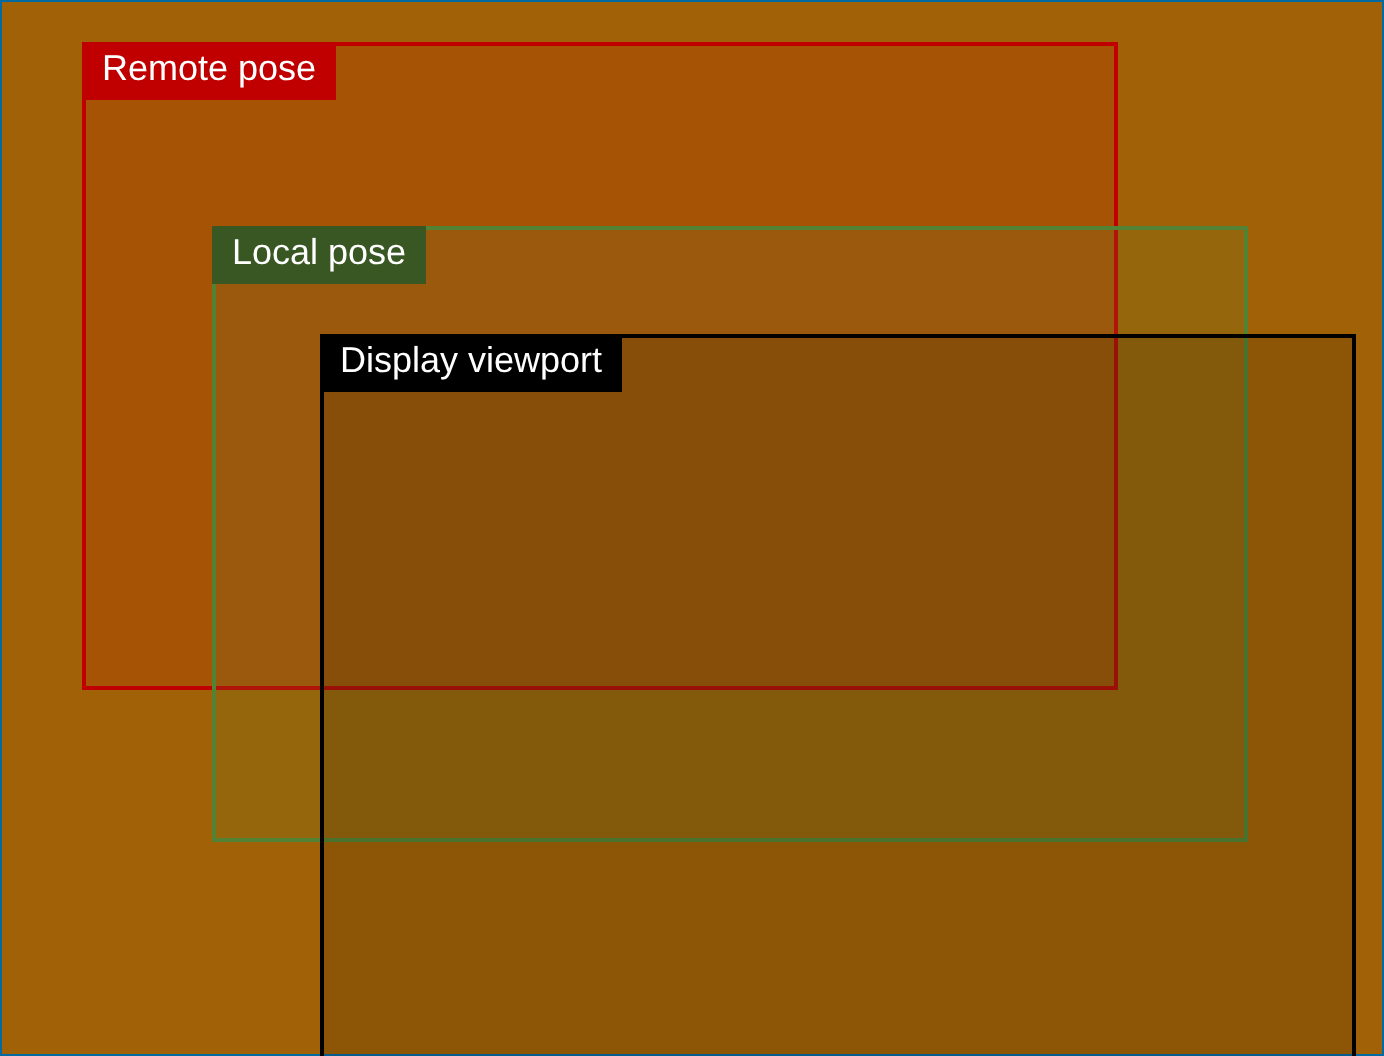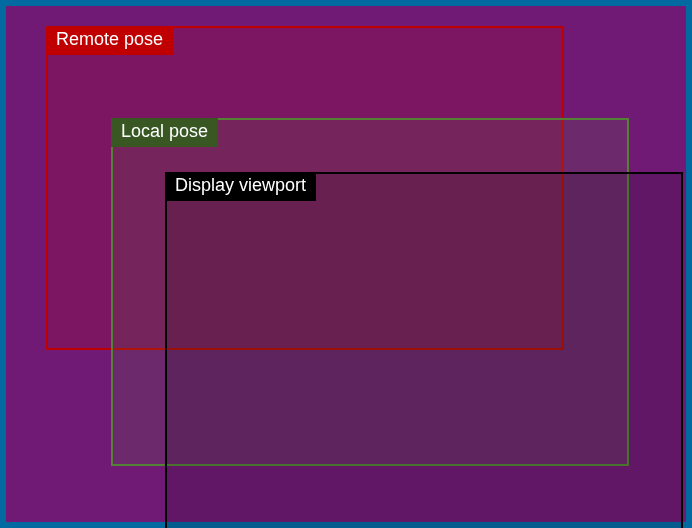--- a/index.html
+++ b/index.html
@@ -9,41 +9,41 @@
     }
     body {
       width: 692px;
       height: 528px;
       font-family: "Segoe UI", Arial, sans-serif;
     }
     .canvas {
       position: relative;
       width: 692px;
       height: 528px;
-      background: #701a75;
-      border: 6px solid #0369a1;
+      background: #a16207;
+      border: 1px solid #0369a1;
     }
     .rect {
       position: absolute;
       border-width: 2px;
       border-style: solid;
     }
     .remote-pose {
       left: 40px;
       top: 20px;
       width: 518px;
       height: 324px;
       background: rgba(192, 0, 0, 0.15);
       border-color: #c00000;
     }
     .local-pose {
       left: 105px;
       top: 112px;
       width: 518px;
-      height: 348px;
+      height: 308px;
       background: rgba(84, 130, 53, 0.15);
       border-color: #548235;
     }
     .display-viewport {
       left: 159px;
       top: 166px;
       width: 518px;
       height: 392px;
       background: rgba(0, 0, 0, 0.12);
       border-color: #000000;

